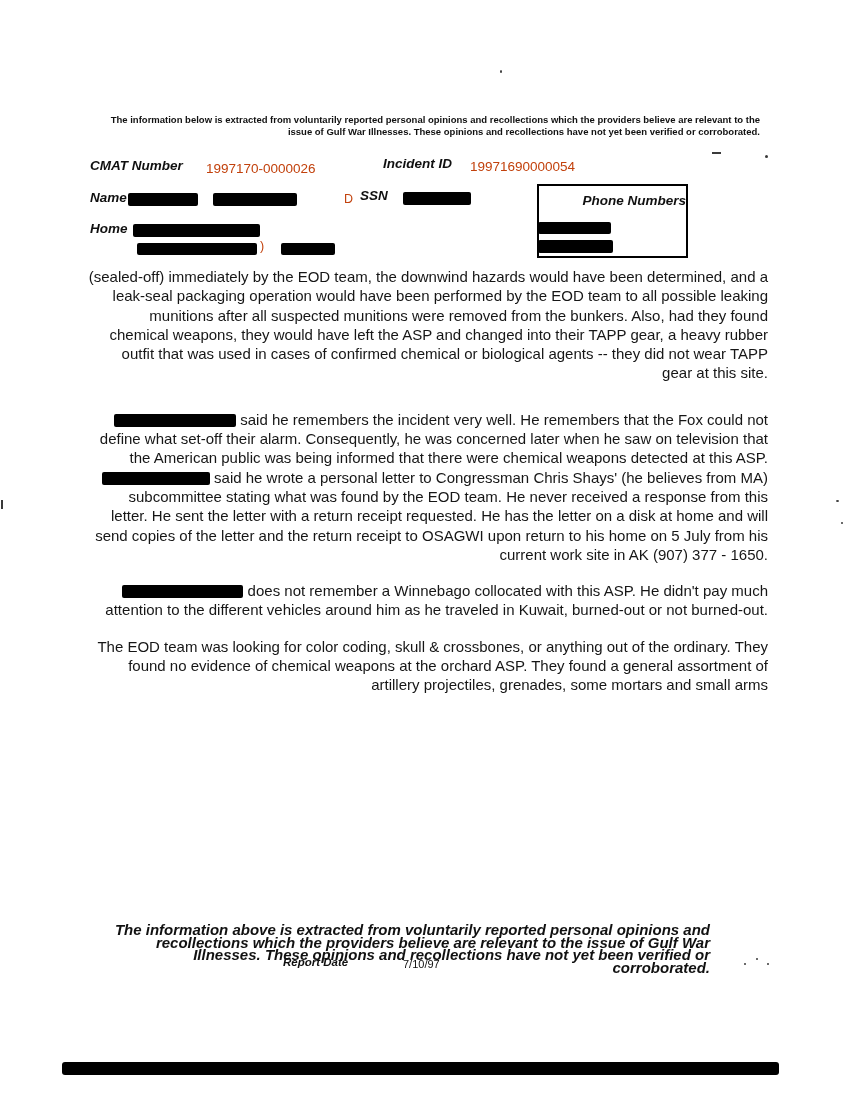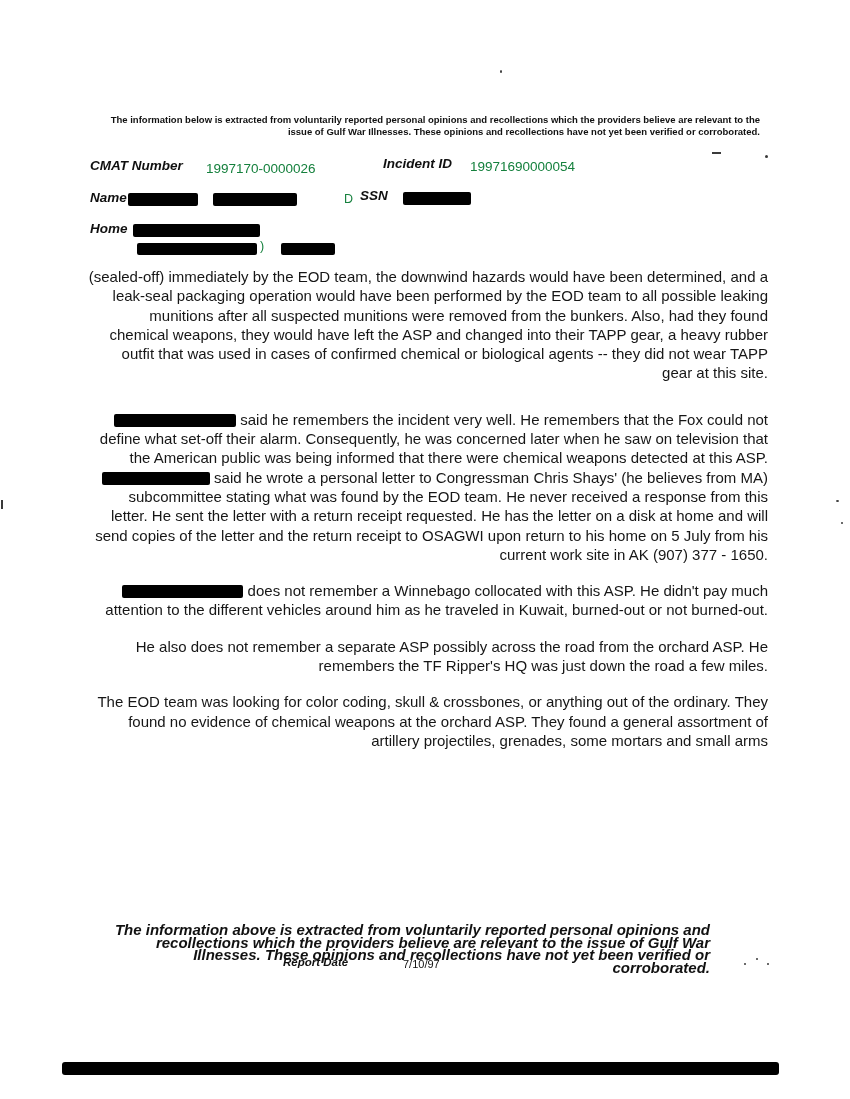--- a/index.html
+++ b/index.html
@@ -17,21 +17,21 @@
   }
   .top-disclaimer {
     position: absolute; left: 88px; top: 114px; width: 672px;
     font-size: 9.5px; font-weight: bold; line-height: 11.5px; color: #111;
   }
   .lbl {
     position: absolute; font-weight: bold; font-style: italic;
     font-size: 13.5px; white-space: nowrap; color: #101010;
   }
   .val {
-    position: absolute; font-size: 13.5px; white-space: nowrap; color: #15803d;
+    position: absolute; font-size: 13.5px; white-space: nowrap; color: #c2410c;
   }
   .redact {
     display: inline-block; background: #000; height: 13px;
     border-radius: 2px; vertical-align: -2px;
   }
   .abs { position: absolute; }
   .phone-box {
     position: absolute; left: 537px; top: 184px; width: 151px; height: 74px;
     border: 2px solid #000; box-sizing: border-box; background: #fff;
   }
@@ -82,30 +82,34 @@
   <span class="val" style="left:344px;top:192px;font-size:12.5px;">D</span>
   <span class="lbl" style="left:360px;top:188px;">SSN</span>
   <span class="redact abs" style="left:403px;top:192px;width:68px;"></span>
 
   <span class="lbl" style="left:90px;top:221px;">Home</span>
   <span class="redact abs" style="left:133px;top:224px;width:127px;"></span>
   <span class="redact abs" style="left:137px;top:243px;width:120px;height:12px;"></span>
   <span class="val" style="left:260px;top:239px;font-size:12.5px;">)</span>
   <span class="redact abs" style="left:281px;top:243px;width:54px;height:12px;"></span>
 
+  <div class="phone-box">
+    <div class="phone-label">Phone Numbers</div>
+    <span class="redact abs" style="left:-1px;top:36px;width:73px;height:12px;"></span>
+    <span class="redact abs" style="left:-1px;top:54px;width:75px;height:13px;"></span>
+  </div>
 
   <div class="body">
     <p class="gap-lg"><span>(sealed-off) immediately by the EOD team, the downwind hazards would have been determined, and a leak-seal packaging operation would have been performed by the EOD team to all possible leaking munitions after all suspected munitions were removed from the bunkers.  Also, had they found chemical weapons, they would have left the ASP and changed into their TAPP gear, a heavy rubber outfit that was used in cases of confirmed chemical or biological agents -- they did not wear TAPP gear at this site.</span></p>
 
 
     <p><span class="redact" style="width:122px;"></span> <span>said he remembers the incident very well.  He remembers that the Fox could not define what set-off their alarm.  Consequently, he was concerned later when he saw on television that the American public was being informed that there were chemical weapons detected at this ASP.</span> <span class="redact" style="width:108px;"></span> <span>said he wrote a personal letter to Congressman Chris Shays' (he believes from MA) subcommittee stating what was found by the EOD team.  He never received a response from this letter.  He sent the letter with a return receipt requested.  He has the letter on a disk at home and will send copies of the letter and the return receipt to OSAGWI upon return to his home on 5 July from his current work site in AK (907) 377 - 1650.</span></p>
 
     <p><span class="redact" style="width:121px;"></span> <span>does not remember a Winnebago collocated with this ASP.  He didn't pay much attention to the different vehicles around him as he traveled in Kuwait, burned-out or not burned-out.</span></p>
 
-    <p><span>He also does not remember a separate ASP possibly across the road from the orchard ASP.  He remembers the TF Ripper's HQ was just down the road a few miles.</span></p>
 
 
     <p><span>The EOD team was looking for color coding, skull &amp; crossbones, or anything out of the ordinary.  They found no evidence of chemical weapons at the orchard ASP.  They found a general assortment of artillery projectiles, grenades, some mortars and small arms</span></p>
   </div>
 
   <div class="footer-disclaimer">The information above is extracted from voluntarily reported personal opinions and recollections which the providers believe are relevant to the issue of Gulf War Illnesses.  These opinions and recollections have not yet been verified or corroborated.</div>
   <span class="report-label">Report Date</span>
   <span class="report-value">7/10/97</span>
 
   <div class="bottom-bar"></div>

